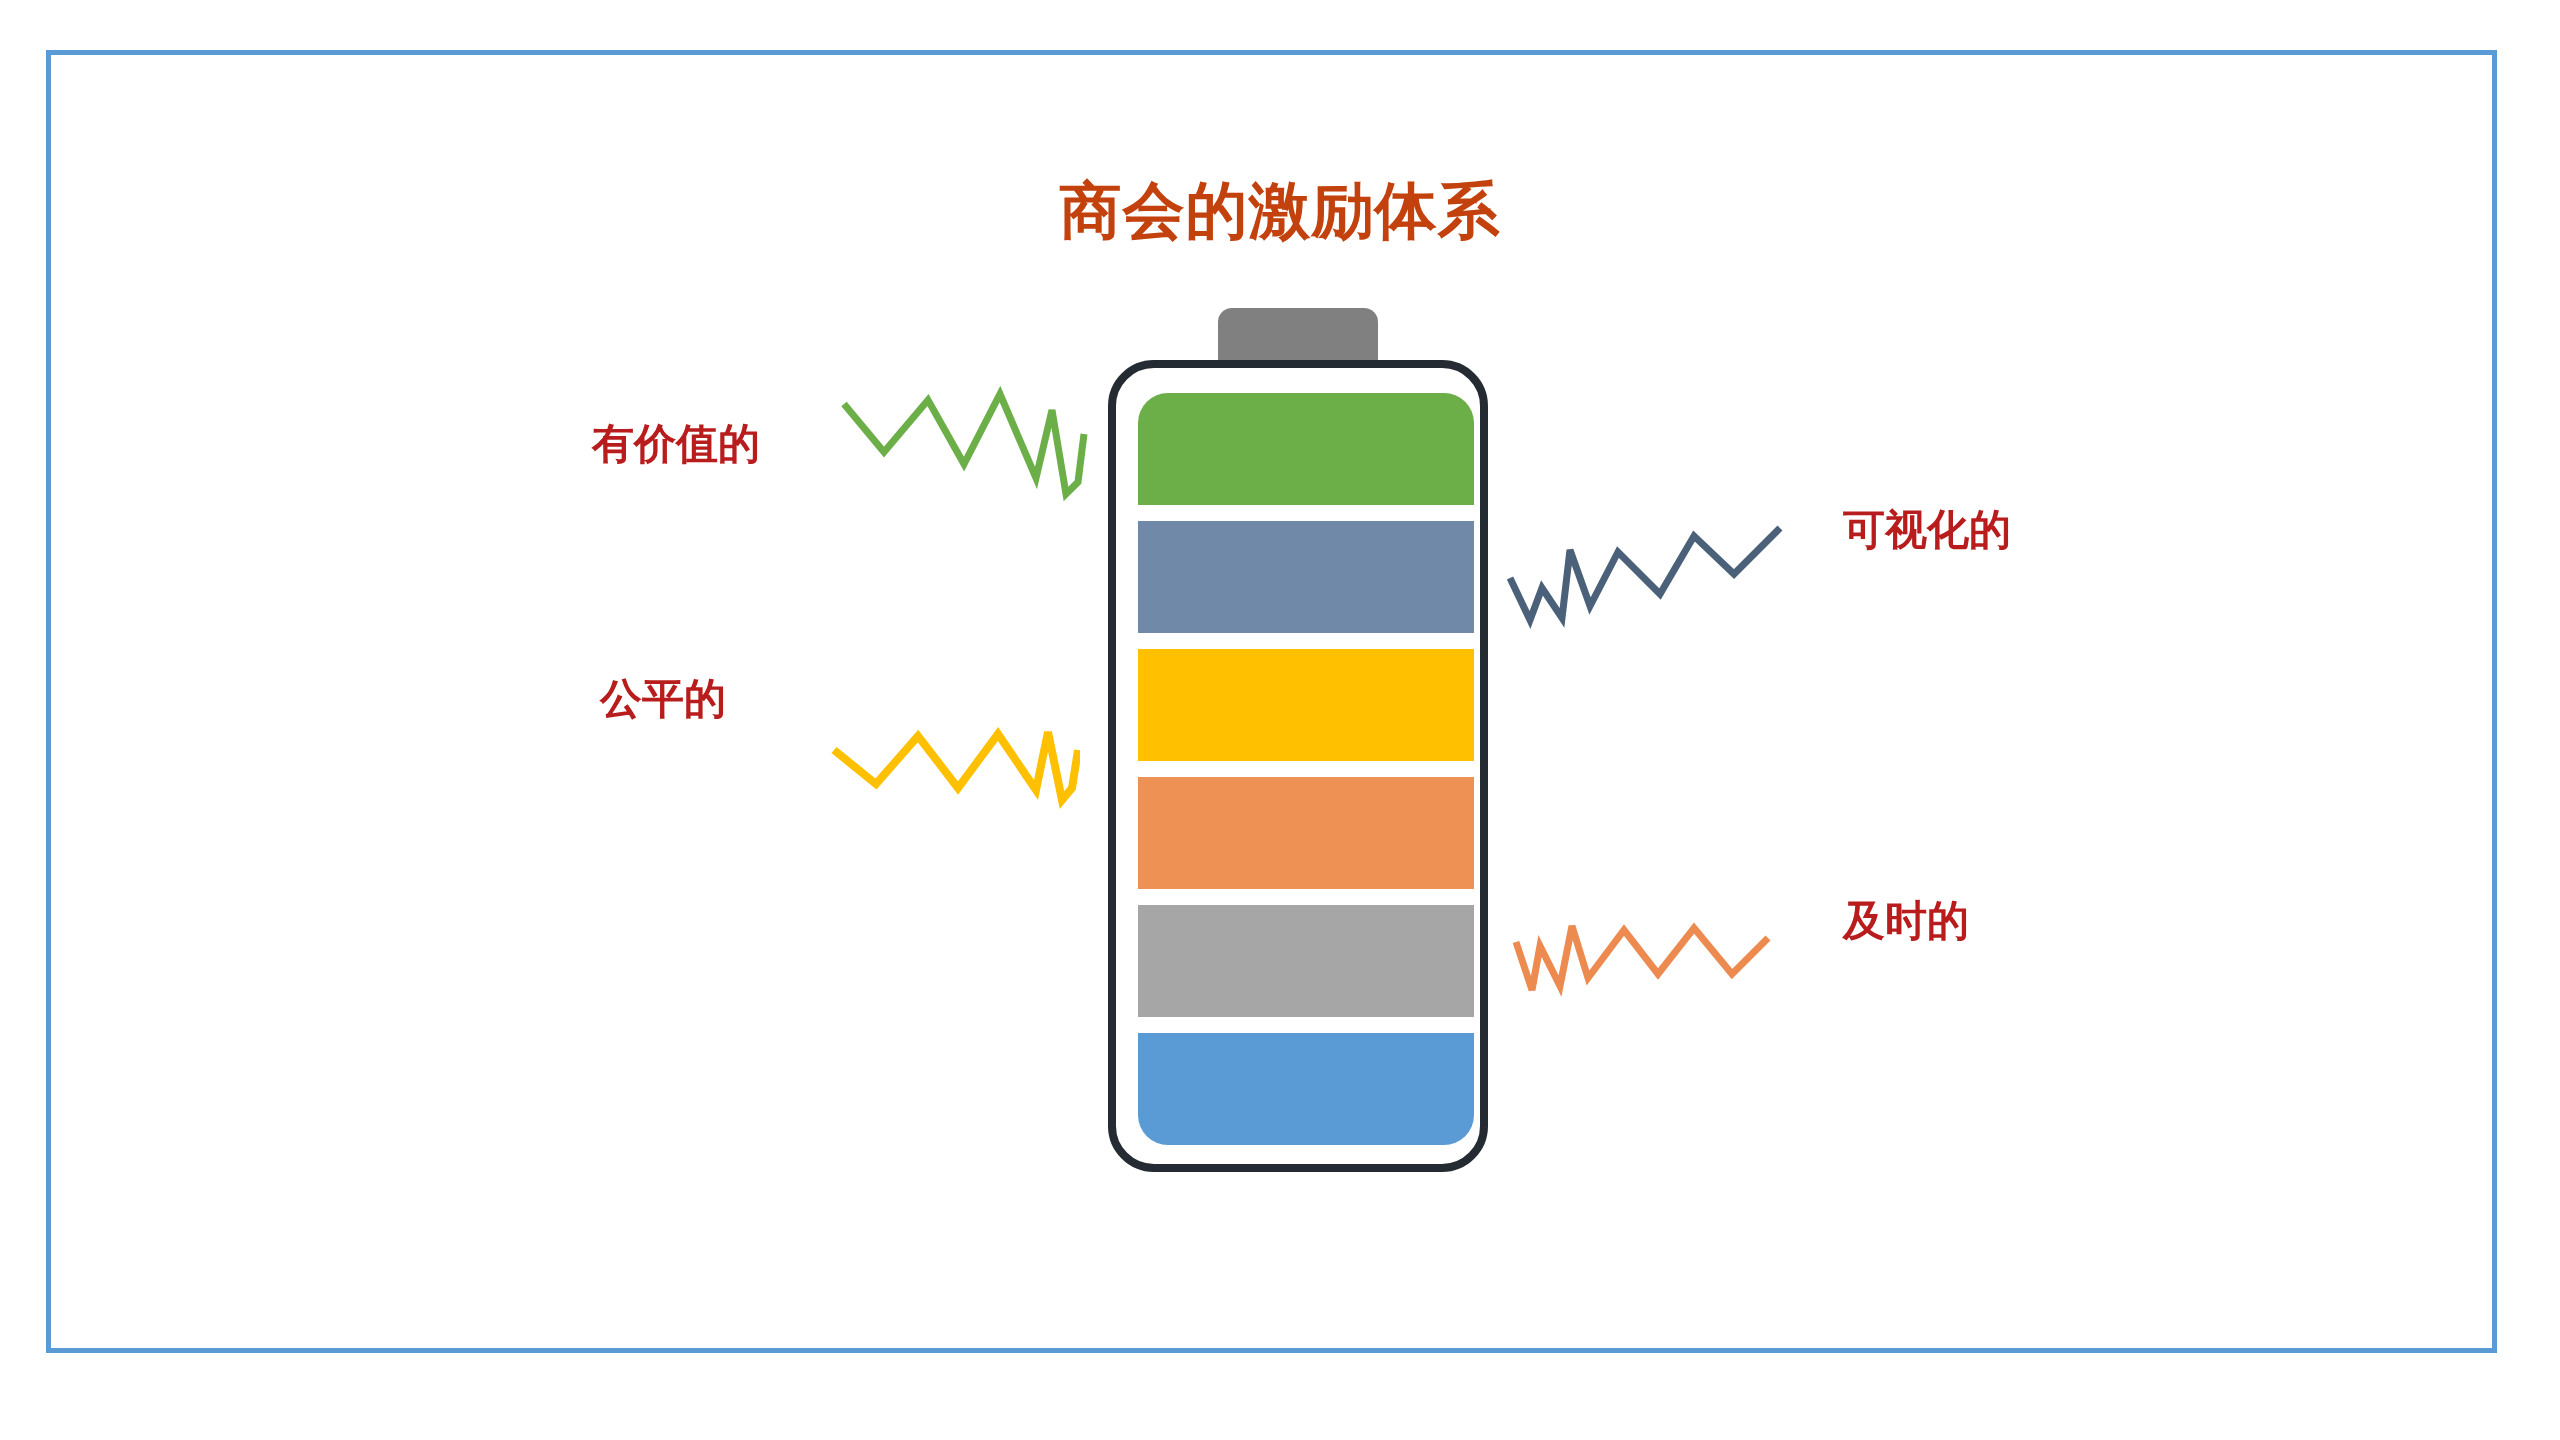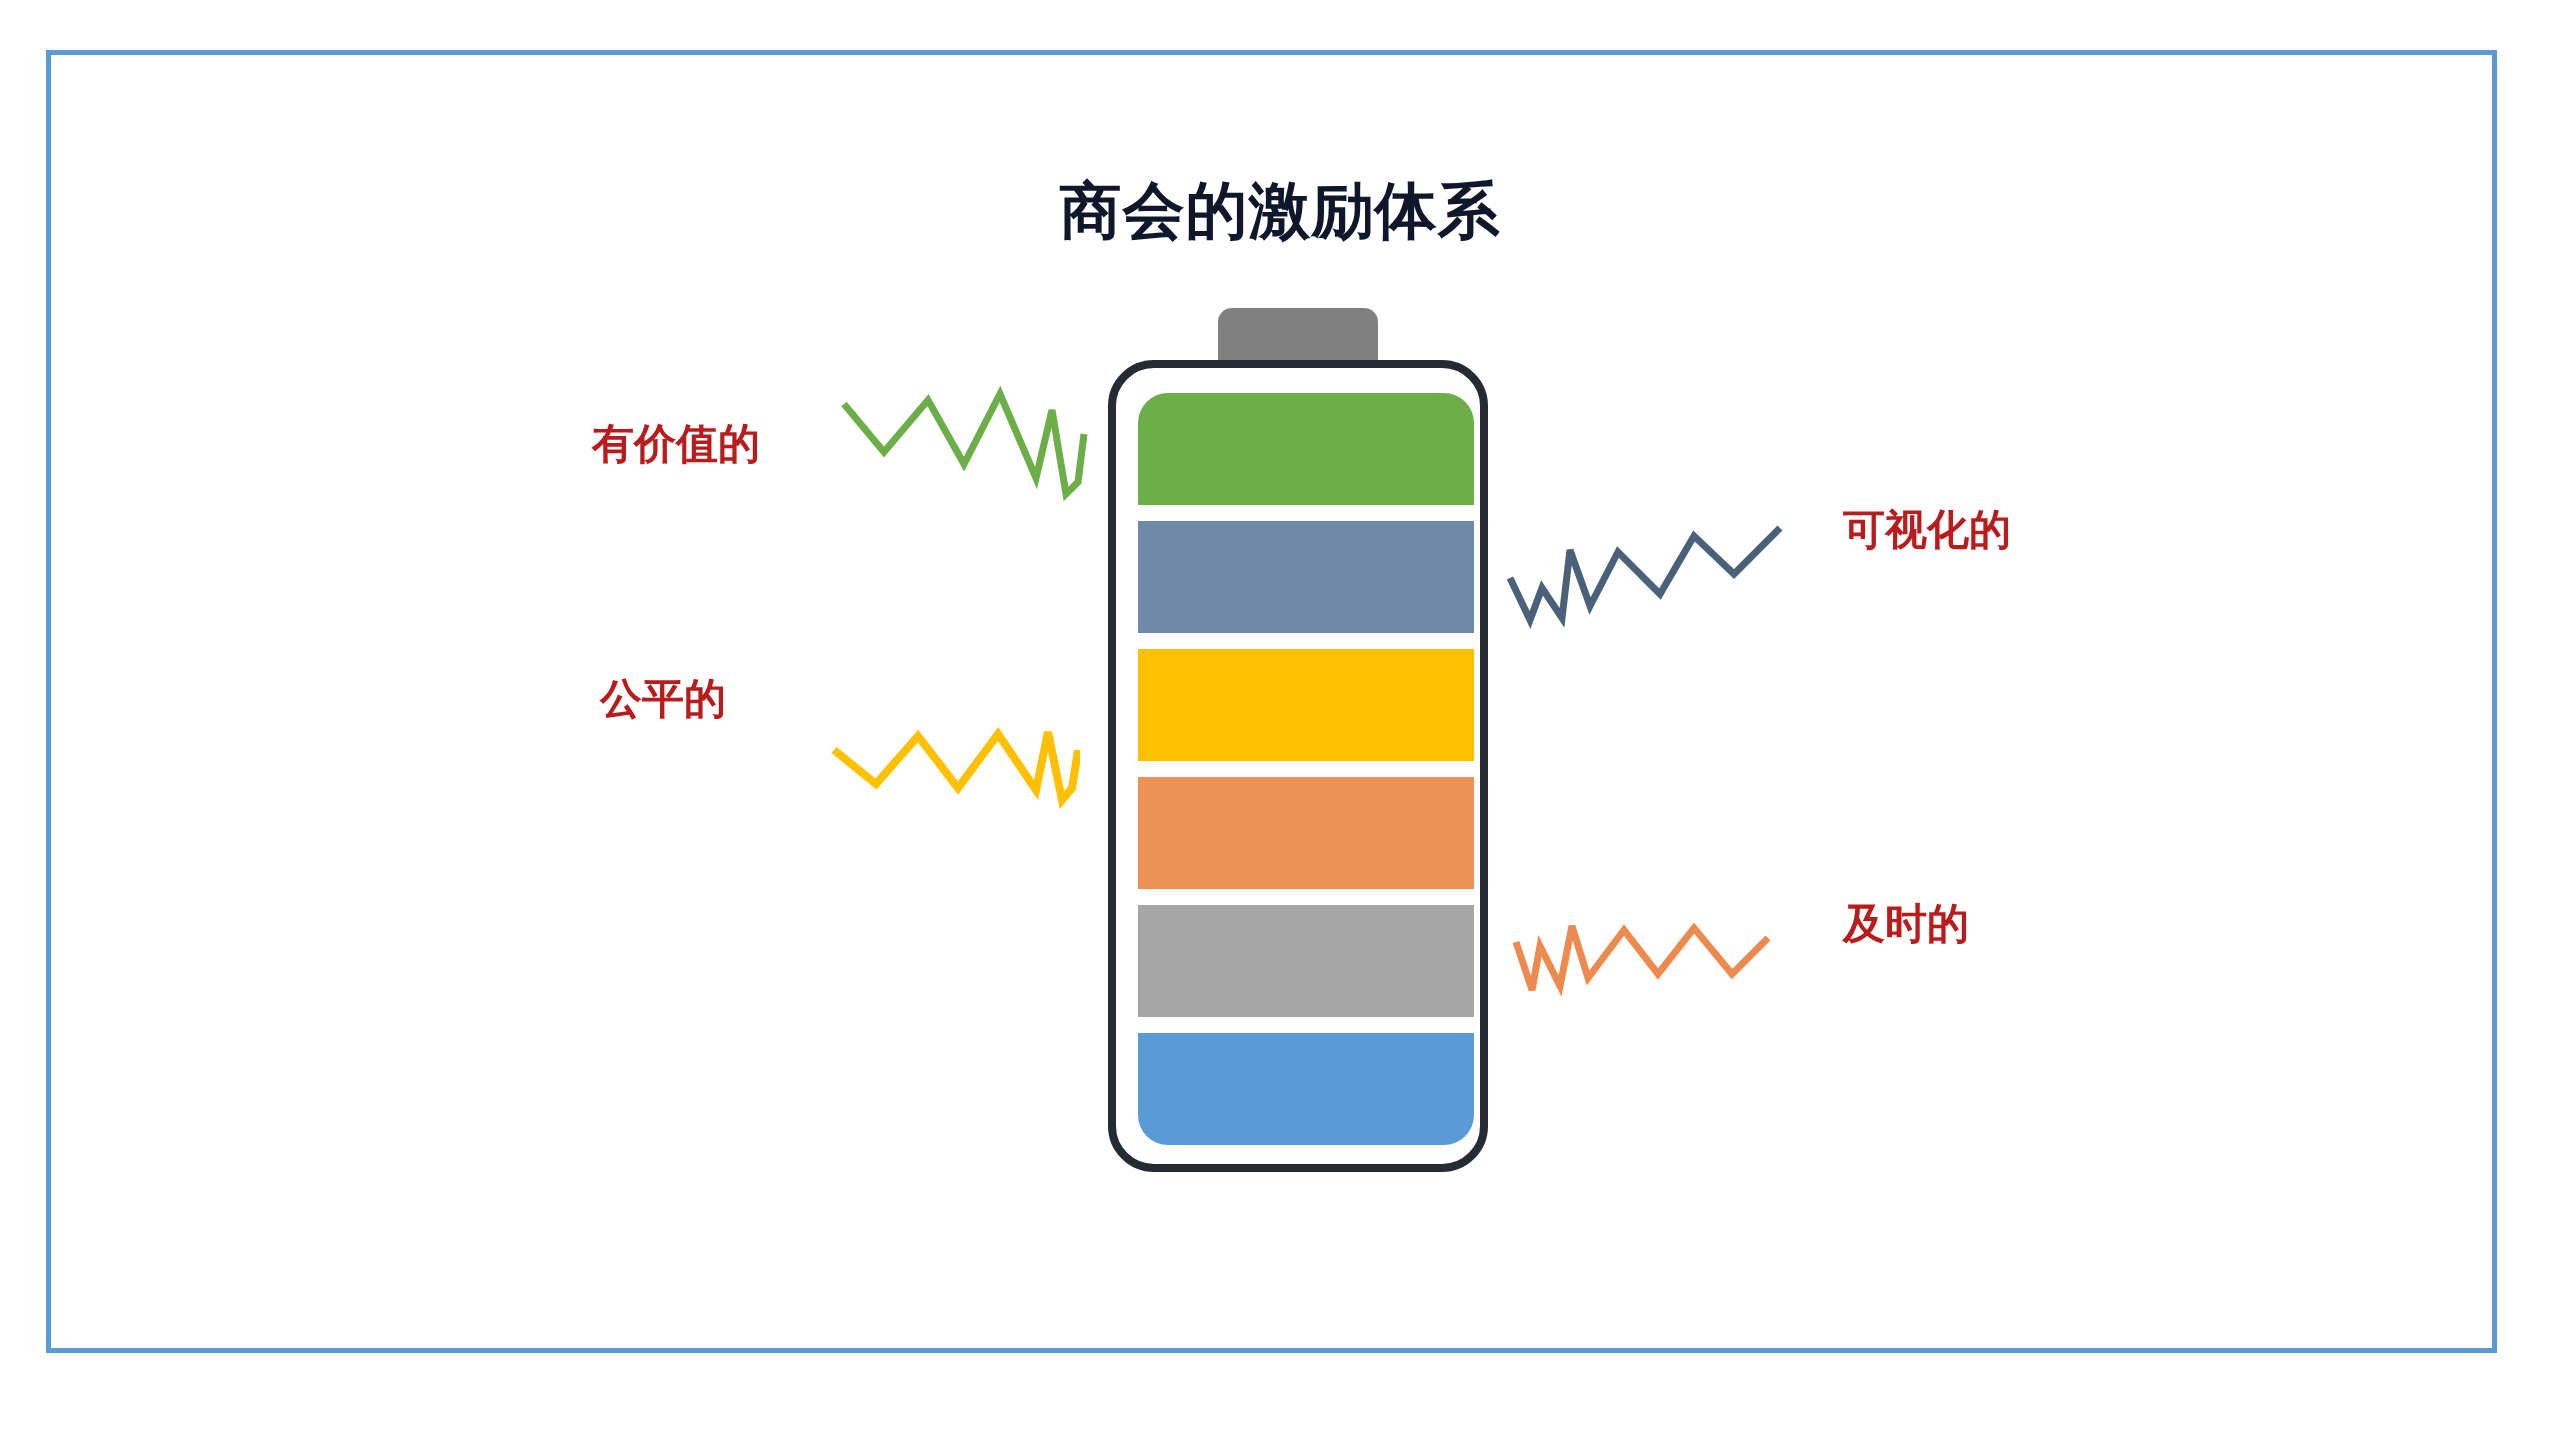--- a/index.html
+++ b/index.html
@@ -29,21 +29,21 @@
 
   
   #slide-title {
     position: absolute;
     left: 0;
     top: 180px;
     width: 2560px;
     text-align: center;
     font-size: 62px;
     font-weight: bold;
-    color: #0f172a;
+    color: #c2410c;
     letter-spacing: 1px;
     line-height: 1;
     white-space: nowrap;
   }
 
   
   #battery {
     position: absolute;
     left: 1108px;
     top: 308px;
@@ -96,21 +96,21 @@
     position: absolute;
     font-size: 42px;
     font-weight: bold;
     color: #b91c1c;
     white-space: nowrap;
     line-height: 1;
   }
   #label-valuable { left: 592px;  top: 423px; }
   #label-fair     { left: 580px;  top: 678px; margin-left: 20px; }
   #label-visible  { left: 1843px; top: 509px; }
-  #label-timely   { left: 1843px; top: 903px; }
+  #label-timely   { left: 1843px; top: 903px; font-family: Liberation Mono, monospace; }
 </style>
 </head>
 <body>
 
 <div id="slide-frame" style="border-color: rgb(91, 155, 213);"></div>
 
 <div id="slide-title">商会的激励体系</div>
 
 <div id="battery">
 

